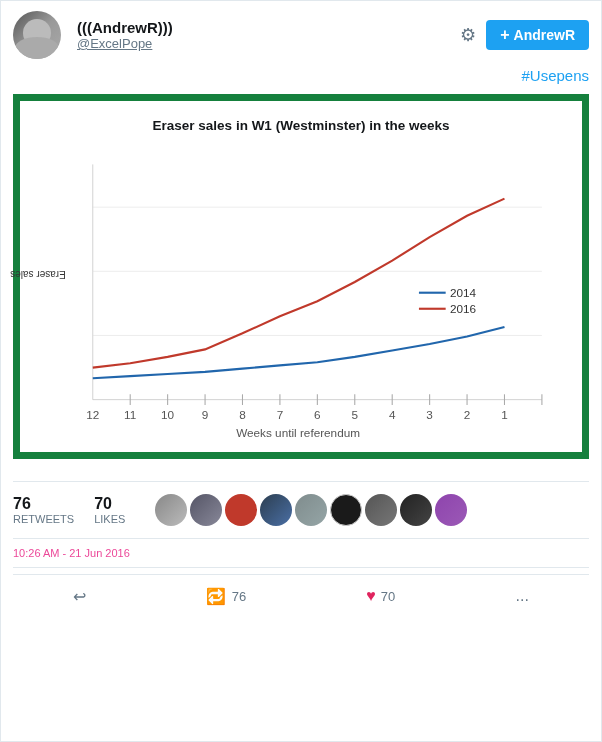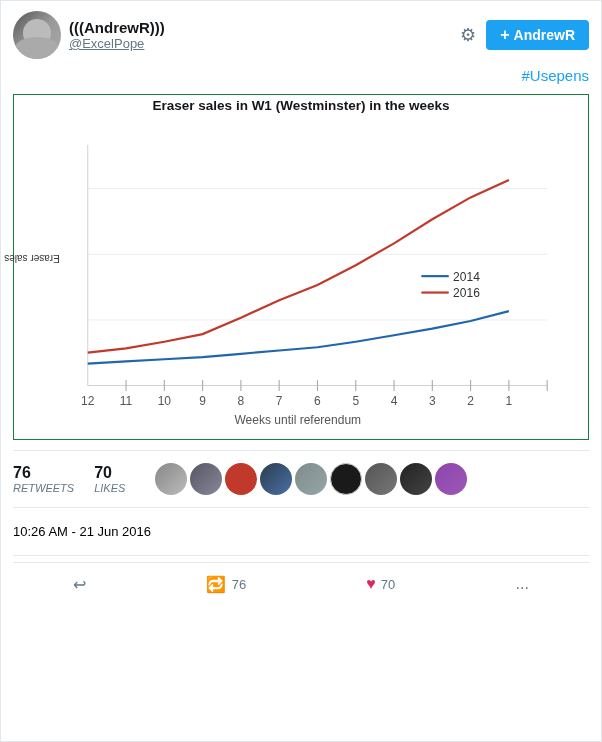--- a/index.html
+++ b/index.html
@@ -16,21 +16,21 @@
     }
     .tweet-header {
       display: flex;
       align-items: center;
       justify-content: space-between;
       margin-bottom: 8px;
     }
     .tweet-header-left {
       display: flex;
       align-items: center;
-      gap: 8px;
+      gap: 16px;
     }
     .avatar-placeholder {
       width: 48px;
       height: 48px;
       border-radius: 50%;
       background: linear-gradient(135deg, #555 0%, #999 50%, #aaa 100%);
       display: flex;
       align-items: center;
       justify-content: center;
       font-size: 10px;
@@ -100,24 +100,24 @@
       line-height: 1.4;
       margin-bottom: 6px;
     }
     .tweet-hashtag {
       font-size: 15px;
       color: #1da1f2;
       margin-bottom: 10px;
       text-align: right;
     }
     .chart-container {
-      border: 1px solid #15803d;
+      border: 7px solid #15803d;
       background: #fff;
-      margin-bottom: 10px;
-      padding: 2px 8px 10px 8px;
+      margin-bottom: 22px;
+      padding: 16px 8px 10px 8px;
     }
     .chart-title {
       text-align: center;
       font-size: 13.5px;
       font-weight: bold;
       color: #14171a;
       margin-bottom: 8px;
       line-height: 1.3;
     }
     .chart-svg {
@@ -141,21 +141,20 @@
     }
     .stat-count {
       font-size: 16px;
       font-weight: bold;
       color: #14171a;
     }
     .stat-label {
       font-size: 11px;
       color: #657786;
       text-transform: uppercase;
-      font-style: italic;
     }
     .avatar-row {
       display: flex;
       gap: 3px;
       align-items: center;
       margin-left: 10px;
     }
     .small-avatar {
       width: 32px;
       height: 32px;
@@ -165,23 +164,23 @@
     .sa1 { background: linear-gradient(135deg, #888, #bbb); }
     .sa2 { background: linear-gradient(135deg, #556, #889); }
     .sa3 { background: #c0392b; }
     .sa4 { background: linear-gradient(135deg, #2c3e50, #4a6fa5); }
     .sa5 { background: linear-gradient(135deg, #7f8c8d, #95a5a6); }
     .sa6 { background: #1a1a1a; border: 1px solid #ccc; }
     .sa7 { background: linear-gradient(135deg, #555, #777); }
     .sa8 { background: linear-gradient(135deg, #222, #444); }
     .sa9 { background: linear-gradient(135deg, #8e44ad, #9b59b6); }
     .tweet-timestamp {
-      font-size: 13px;
-      color: #000000;
-      margin: 16px 0;
+      font-size: 11px;
+      color: #ec4899;
+      margin: 8px 0;
     }
     .tweet-actions {
       display: flex;
       justify-content: space-around;
       padding: 8px 0 4px 0;
       border-top: 1px solid #e1e8ed;
     }
     .action-btn {
       display: flex;
       align-items: center;

